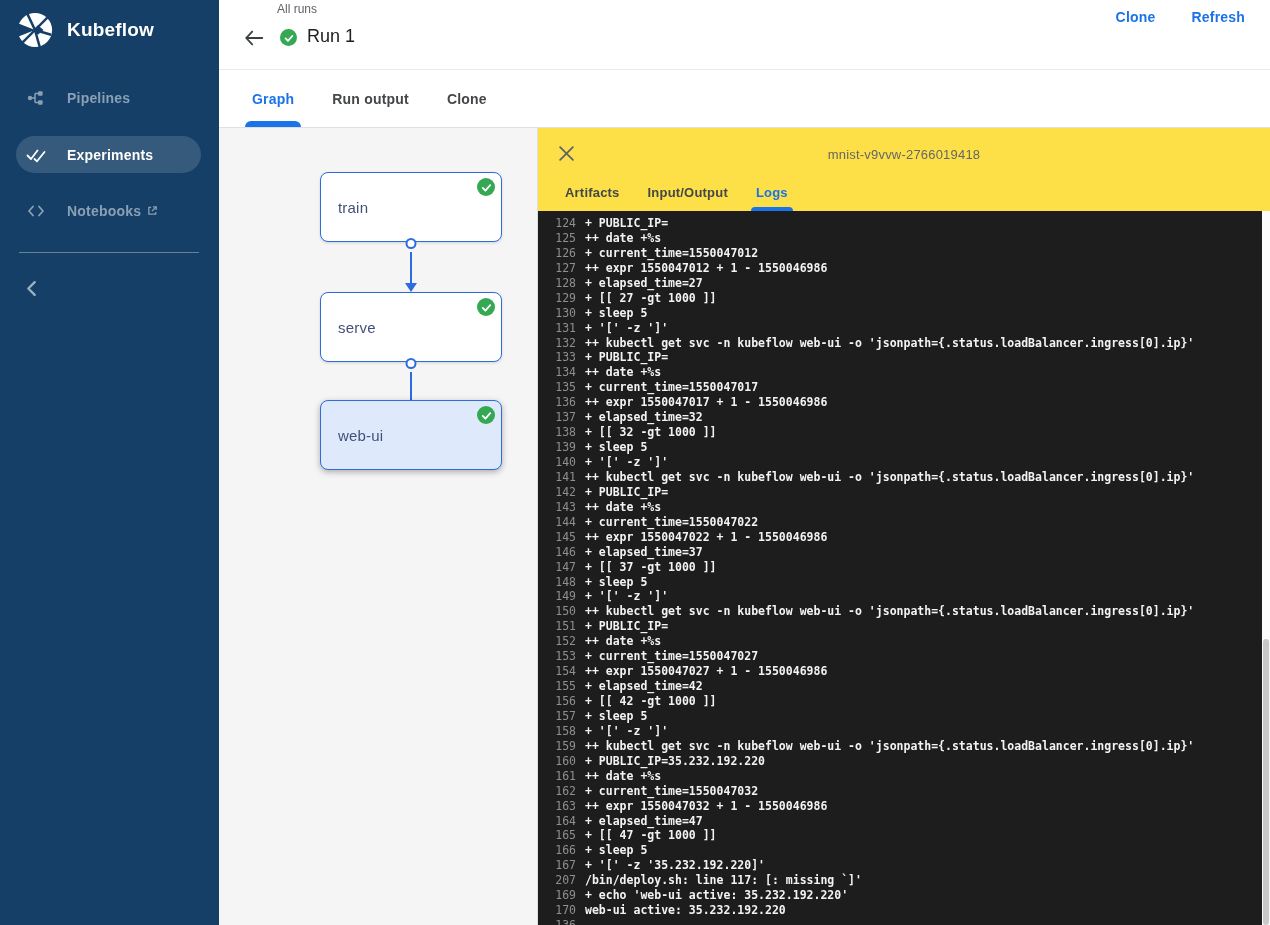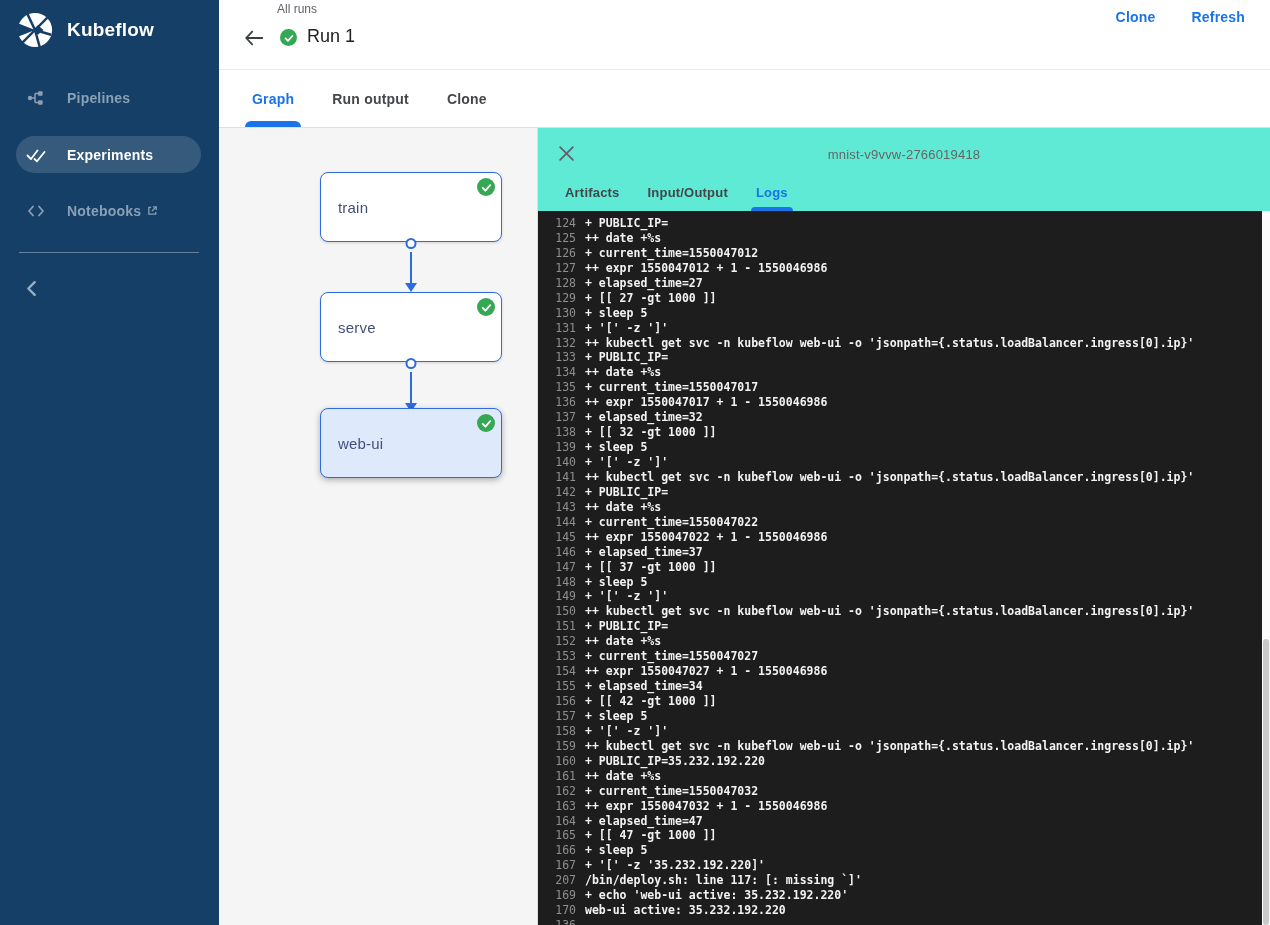--- a/index.html
+++ b/index.html
@@ -40,32 +40,32 @@
   .tab.active::after { content:""; position:absolute; left:-7px; right:-7px; bottom:0; height:6px; background:#1a73e8; border-radius:6px 6px 0 0; }
 
   
   #graph-panel { position:absolute; left:219px; top:128px; width:319px; height:797px; background:#f5f5f6; border-right:1px solid #ddd; }
   .node { position:absolute; left:101px; width:182px; height:70px; background:#fff; border:1.5px solid #2d6be0; border-radius:8px; box-shadow:0 1px 3px rgba(0,0,0,0.14); cursor:pointer; }
   .node .node-label { position:absolute; left:17px; top:50%; transform:translateY(-50%); font-size:15px; color:#42507a; letter-spacing:.2px; }
   .node .node-status { position:absolute; top:5px; right:6px; width:18px; height:18px; }
   .node.selected { background:#dfe9fc; box-shadow:0 2px 6px rgba(0,0,0,0.3); }
   #node-train { top:44px; }
   #node-serve { top:164px; }
-  #node-webui { top:280px; }
+  #node-webui { top:272px; }
   .port { position:absolute; left:50%; bottom:-8px; transform:translateX(-50%); width:11px; height:11px; background:#fff; border:2px solid #2d6be0; border-radius:50%; }
   .edge-line { position:absolute; left:191px; width:2px; background:#2d6be0; }
   #edge1-line { top:124px; height:32px; }
   #edge2-line { top:244px; height:32px; }
   .edge-head { position:absolute; left:186px; width:0; height:0; border-left:6px solid transparent; border-right:6px solid transparent; border-top:9px solid #2d6be0; }
   #edge1-head { top:155px; }
   #edge2-head { top:275px; }
 
   
   #detail-panel { position:absolute; left:538px; top:128px; width:732px; height:797px; background:#fff; }
-  .panel-header { position:absolute; left:0; top:0; width:100%; height:83px; background:#5eead4; }
+  .panel-header { position:absolute; left:0; top:0; width:100%; height:83px; background:#fde047; }
   .close-btn { position:absolute; left:20px; top:17px; width:18px; height:18px; color:#5f6368; cursor:pointer; }
   .panel-title { position:absolute; left:0; top:19px; width:100%; text-align:center; font-size:13px; color:#666; letter-spacing:.2px; }
   .panel-tabs { position:absolute; left:0; bottom:0; height:38px; display:flex; align-items:center; padding-left:27px; }
   .panel-tabs .tab { font-size:13px; margin-right:28px; }
   .panel-tabs .tab.active::after { left:-5px; right:-5px; height:4px; border-radius:4px 4px 0 0; }
 
   
   #log-area { position:absolute; left:0; top:83px; width:724px; height:714px; background:#1d1d1d; overflow:hidden; padding-top:8px; }
   #log-lines { margin-top:-3px; }
   .log-line { display:flex; height:14.95px; line-height:14.95px; white-space:pre;
@@ -246,21 +246,21 @@
         <div class="log-line"><span class="ln">145</span><span class="lt">++ expr 1550047022 + 1 - 1550046986</span></div>
         <div class="log-line"><span class="ln">146</span><span class="lt">+ elapsed_time=37</span></div>
         <div class="log-line"><span class="ln">147</span><span class="lt">+ [[ 37 -gt 1000 ]]</span></div>
         <div class="log-line"><span class="ln">148</span><span class="lt">+ sleep 5</span></div>
         <div class="log-line"><span class="ln">149</span><span class="lt">+ '[' -z ']'</span></div>
         <div class="log-line"><span class="ln">150</span><span class="lt">++ kubectl get svc -n kubeflow web-ui -o 'jsonpath={.status.loadBalancer.ingress[0].ip}'</span></div>
         <div class="log-line"><span class="ln">151</span><span class="lt">+ PUBLIC_IP=</span></div>
         <div class="log-line"><span class="ln">152</span><span class="lt">++ date +%s</span></div>
         <div class="log-line"><span class="ln">153</span><span class="lt">+ current_time=1550047027</span></div>
         <div class="log-line"><span class="ln">154</span><span class="lt">++ expr 1550047027 + 1 - 1550046986</span></div>
-        <div class="log-line"><span class="ln">155</span><span class="lt">+ elapsed_time=34</span></div>
+        <div class="log-line"><span class="ln">155</span><span class="lt">+ elapsed_time=42</span></div>
         <div class="log-line"><span class="ln">156</span><span class="lt">+ [[ 42 -gt 1000 ]]</span></div>
         <div class="log-line"><span class="ln">157</span><span class="lt">+ sleep 5</span></div>
         <div class="log-line"><span class="ln">158</span><span class="lt">+ '[' -z ']'</span></div>
         <div class="log-line"><span class="ln">159</span><span class="lt">++ kubectl get svc -n kubeflow web-ui -o 'jsonpath={.status.loadBalancer.ingress[0].ip}'</span></div>
         <div class="log-line"><span class="ln">160</span><span class="lt">+ PUBLIC_IP=35.232.192.220</span></div>
         <div class="log-line"><span class="ln">161</span><span class="lt">++ date +%s</span></div>
         <div class="log-line"><span class="ln">162</span><span class="lt">+ current_time=1550047032</span></div>
         <div class="log-line"><span class="ln">163</span><span class="lt">++ expr 1550047032 + 1 - 1550046986</span></div>
         <div class="log-line"><span class="ln">164</span><span class="lt">+ elapsed_time=47</span></div>
         <div class="log-line"><span class="ln">165</span><span class="lt">+ [[ 47 -gt 1000 ]]</span></div>

